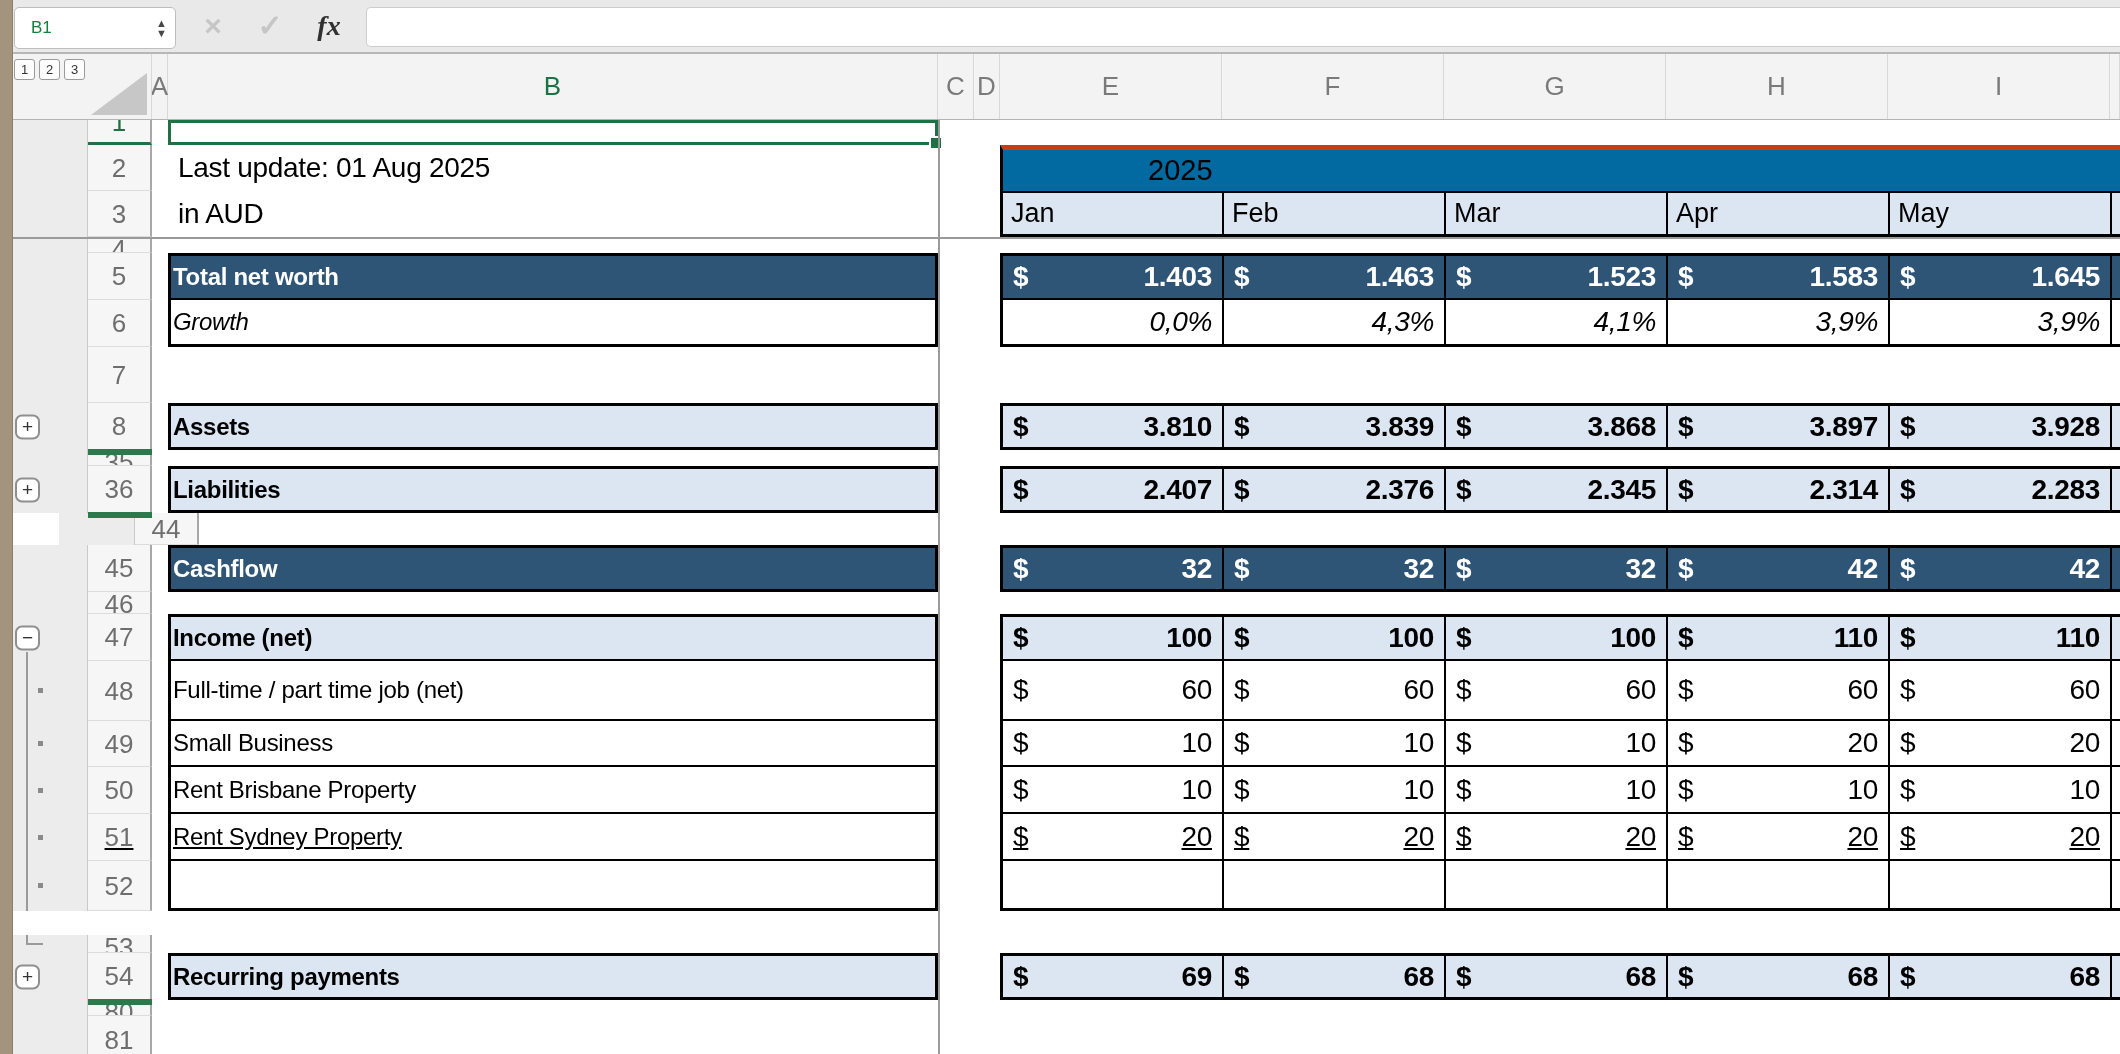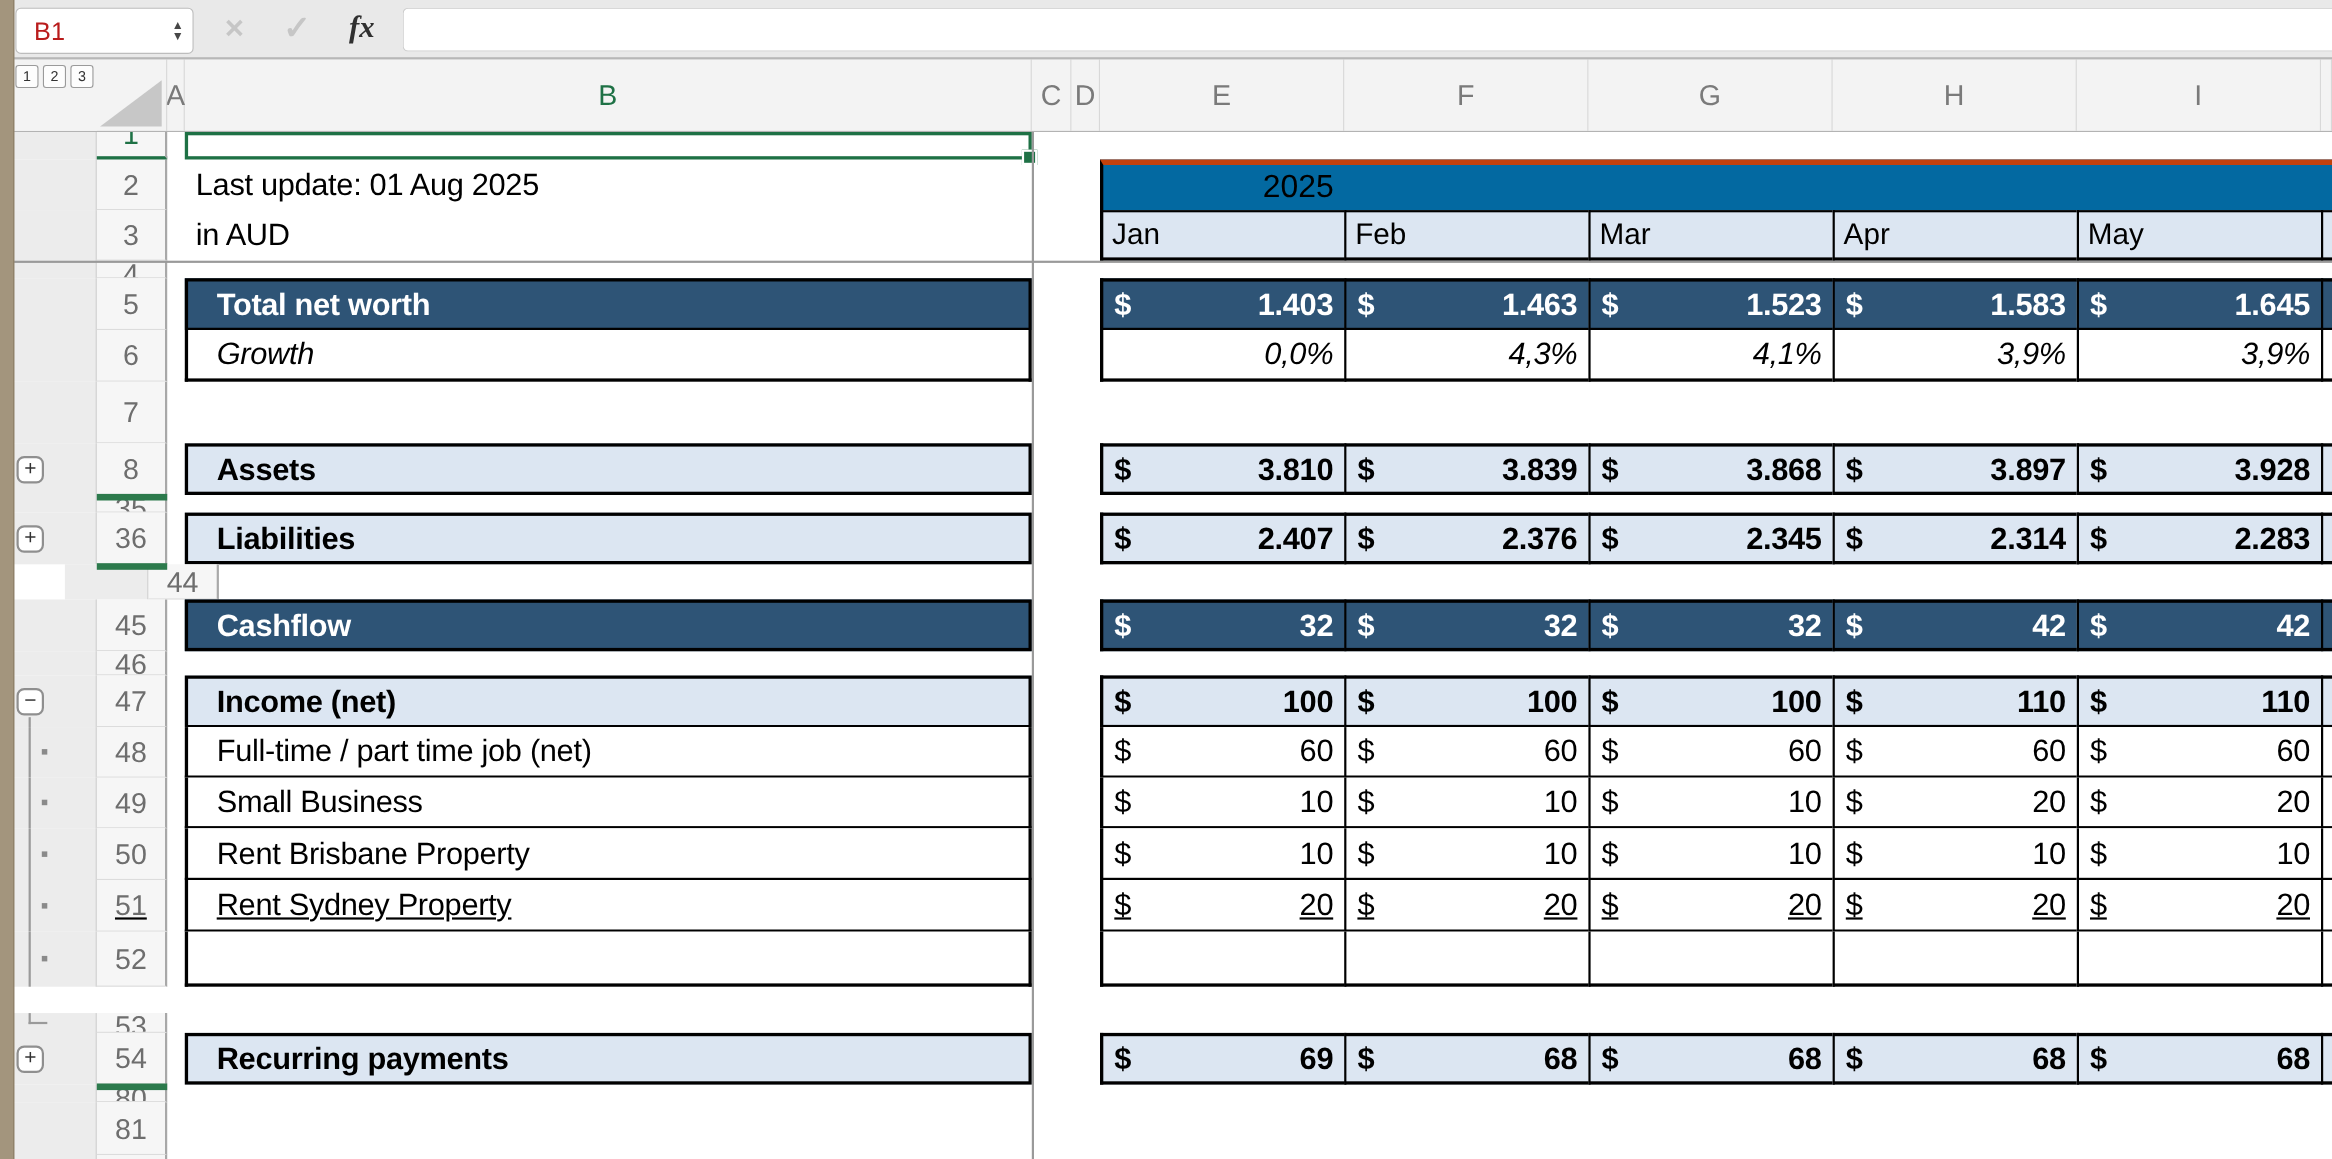--- a/index.html
+++ b/index.html
@@ -6,21 +6,21 @@
   .stage{position:relative;width:2120px;height:1054px;background:#fff;overflow:hidden;
          font-family:"Liberation Sans",sans-serif;color:#000}
   .edge{position:absolute;left:0;top:0;width:12px;height:1054px;background:#a3957d;
         border-right:1px solid #8c7e67;z-index:10}
 
   
   .fbar{position:absolute;left:0;top:0;width:2120px;height:54px;background:#e9e9e9;
         border-bottom:2px solid #b7b7b7;box-sizing:border-box;z-index:9}
   .namebox{position:absolute;left:14px;top:7px;width:160px;height:40px;background:#fff;
            border:1px solid #bdbdbd;border-radius:5px}
-  .nbtext{position:absolute;left:16px;top:0;line-height:40px;font-size:23px;color:#b91c1c}
+  .nbtext{position:absolute;left:16px;top:0;line-height:40px;font-size:17px;color:#15803d}
   .stepper{position:absolute;right:8px;top:50%;transform:translateY(-50%);display:flex;
            flex-direction:column;align-items:center;color:#474747;font-size:11px;line-height:10px;cursor:default}
   .fico{position:absolute;top:0;height:54px;line-height:52px;text-align:center;width:36px}
   .ico-cancel{left:195px;font-size:30px;font-weight:700;color:#c6c6c6}
   .ico-confirm{left:252px;font-size:30px;font-weight:700;color:#c6c6c6}
   .ico-fx{left:311px;font-family:"Liberation Serif",serif;font-style:italic;font-weight:700;
           font-size:28px;color:#303030}
   .finput{position:absolute;left:366px;top:7px;width:1754px;height:40px;background:#fff;
           border:1px solid #cdcdcd;border-right:none;border-radius:5px 0 0 5px;box-sizing:border-box}
 
@@ -60,21 +60,21 @@
   .obtn{position:absolute;left:3px;top:50%;transform:translateY(-50%);width:25px;height:25px;
         background:#fff;border:2px solid #8f8f8f;border-radius:7px;box-sizing:border-box;
         font-size:19px;line-height:20px;text-align:center;color:#333}
   .odot{position:absolute;left:26px;top:50%;margin-top:-3px;width:5px;height:5px;background:#8a8a8a}
   .oline{position:absolute;left:14px;top:0;bottom:0;width:2px;background:#9a9a9a}
   .oline.half{top:calc(50% + 14px)}
   .oline.stub{bottom:auto;height:10px}
   .otick{position:absolute;left:14px;top:8px;width:17px;height:2px;background:#9a9a9a}
 
   
-  .lab{display:flex;align-items:center;padding-left:26px;font-size:28px;box-sizing:border-box;
+  .lab{display:flex;align-items:center;padding-left:2px;font-size:24px;box-sizing:border-box;
        border-left:3px solid #000;border-right:3px solid #000;letter-spacing:-0.3px}
   .vc{display:flex;align-items:center;justify-content:space-between;padding:0 10px;font-size:28px;
       box-sizing:border-box;border-left:2px solid #000;letter-spacing:-0.3px}
   .vc.first{border-left-width:3px}
   .vj{box-sizing:border-box;border-left:2px solid #000}
   .bt3{border-top:3px solid #000}
   .bb2{border-bottom:2px solid #000}
   .bb3{border-bottom:3px solid #000}
   .s-dark{--bg:#2e5476;--fg:#fff;--fw:700}
   .s-light{--bg:#dce6f2;--fg:#000;--fw:700}
@@ -448,21 +448,21 @@
           </div>
           <div class="vc bt3 bb2">
             <span class="cur">$</span>
             <span class="val">110</span>
           </div>
           <div class="vc bt3 bb2">
             <span class="cur">$</span>
             <span class="val">110</span>
           </div>
           <div class="vj bt3 bb2"></div>
-        </div><div class="row grid data data s-plain" style="height: 46px;">
+        </div><div class="row grid data data s-plain" style="height: 60px;">
           <div></div>
           <div class="gut">
             <div class="oline"></div>
             <div class="odot"></div>
           </div>
           <div class="rhd">
             <span>48</span>
           </div>
           <div></div>
           <div class="lab bb2">Full-time / part time job (net)</div>

